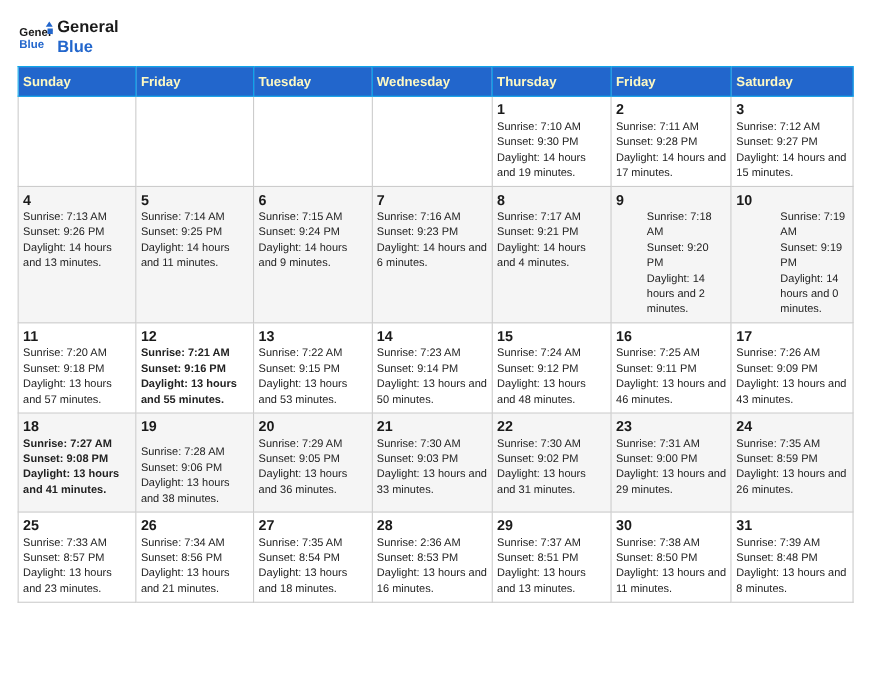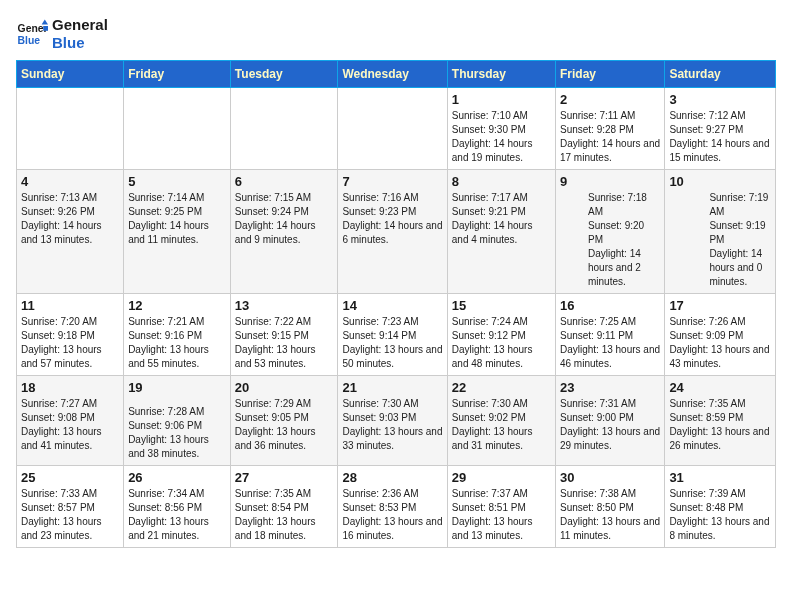--- a/index.html
+++ b/index.html
@@ -179,21 +179,21 @@
       </tr>
       <tr>
         <td>
           <div class="day-number">11</div>
           <div class="day-info" style="white-space: pre-line;">Sunrise: 7:20 AM
 Sunset: 9:18 PM
 Daylight: 13 hours and 57 minutes.</div>
         </td>
         <td>
           <div class="day-number">12</div>
-          <div class="day-info" style="white-space: pre-line;">Sunrise: 7:21 AM
+          <div class="day-info" style="white-space: pre-line; font-weight: bold;">Sunrise: 7:21 AM
 Sunset: 9:16 PM
 Daylight: 13 hours and 55 minutes.</div>
         </td>
         <td>
           <div class="day-number">13</div>
           <div class="day-info" style="white-space: pre-line;">Sunrise: 7:22 AM
 Sunset: 9:15 PM
 Daylight: 13 hours and 53 minutes.</div>
         </td>
         <td>
@@ -217,21 +217,21 @@
         <td>
           <div class="day-number">17</div>
           <div class="day-info" style="white-space: pre-line;">Sunrise: 7:26 AM
 Sunset: 9:09 PM
 Daylight: 13 hours and 43 minutes.</div>
         </td>
       </tr>
       <tr>
         <td>
           <div class="day-number">18</div>
-          <div class="day-info" style="white-space: pre-line;">Sunrise: 7:27 AM
+          <div class="day-info" style="white-space: pre-line; font-weight: bold;">Sunrise: 7:27 AM
 Sunset: 9:08 PM
 Daylight: 13 hours and 41 minutes.</div>
         </td>
         <td>
           <div class="day-number">19</div>
           <div class="day-info" style="white-space: pre-line; margin-top: 10px;">Sunrise: 7:28 AM
 Sunset: 9:06 PM
 Daylight: 13 hours and 38 minutes.</div>
         </td>
         <td>

